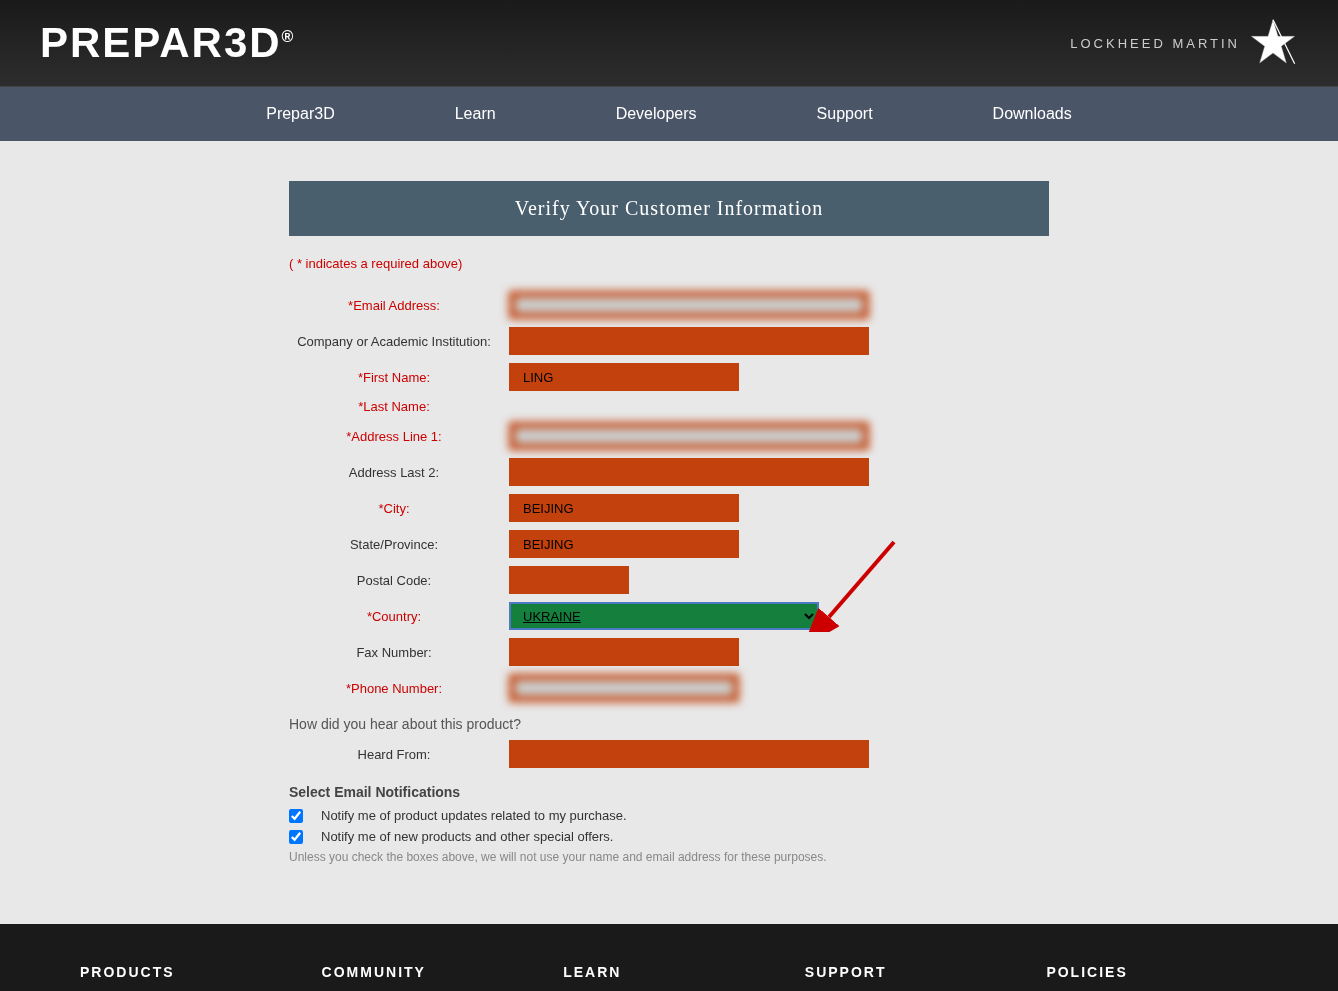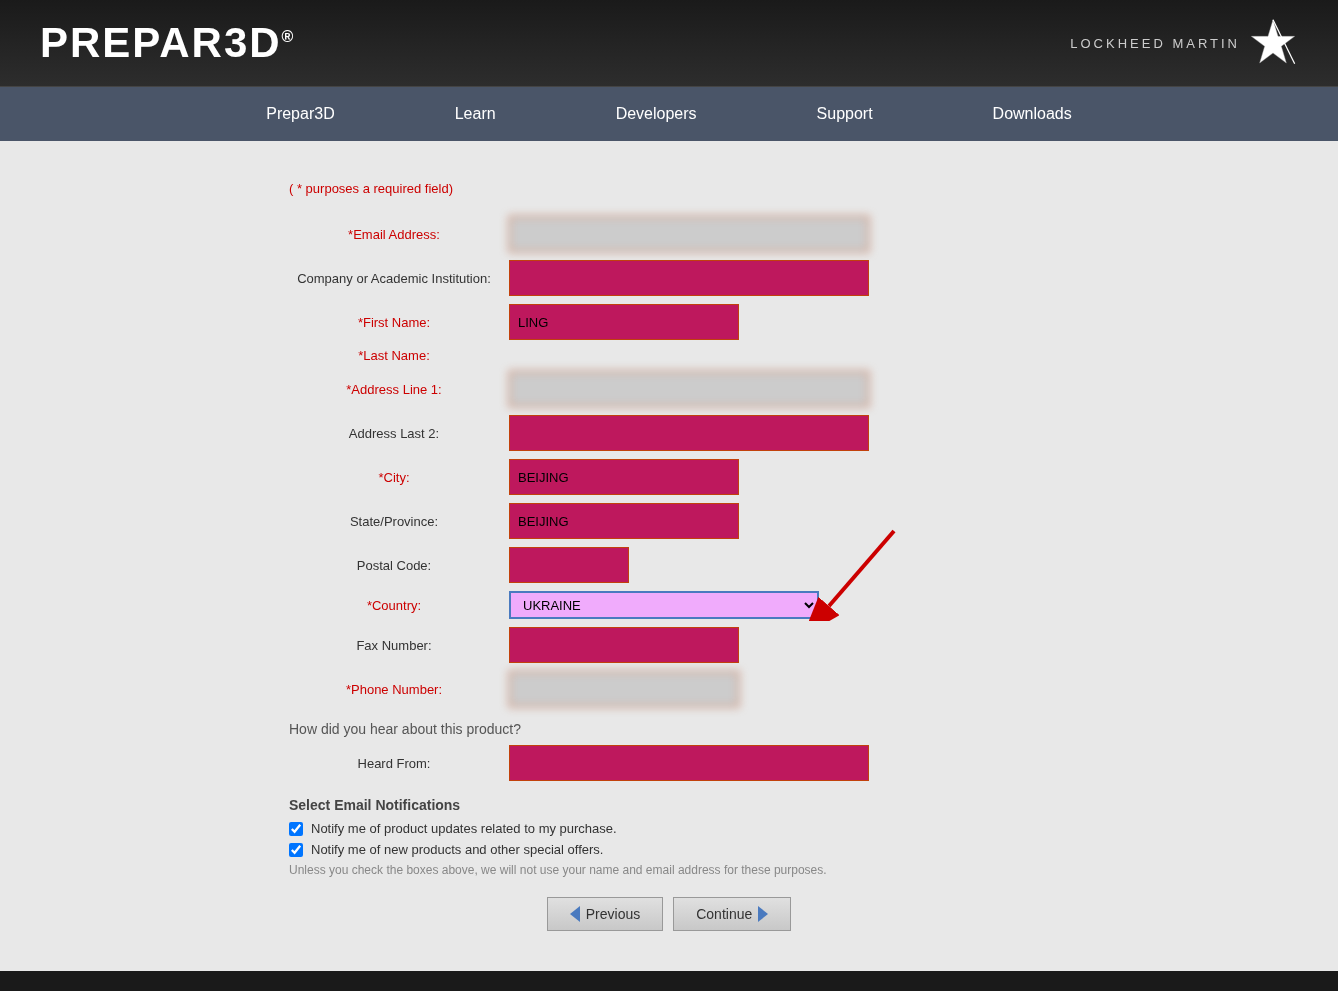--- a/index.html
+++ b/index.html
@@ -94,50 +94,51 @@
       min-width: 220px;
       padding-right: 10px;
       font-size: 13px;
       color: #333;
     }
     .form-label.required {
       color: #cc0000;
     }
 
     .form-input {
-      border: 1px solid #c2410c;
-      background: #be185d;
-      padding: 17px 8px;
+      border: 6px solid #c2410c;
+      background: #c2410c;
+      padding: 8px 8px;
       font-size: 13px;
       height: 26px;
     }
     .form-input.wide { width: 360px; }
     .form-input.medium { width: 230px; }
     .form-input.small { width: 120px; }
 
     .form-select {
       border: 1px solid #4a7abf;
-      background: #f0abfc;
+      background: #15803d;
       padding: 4px 8px;
       font-size: 13px;
       height: 28px;
       width: 310px;
       border-width: 2px;
+      text-decoration: underline;
     }
 
     .section-heading {
       font-size: 14px;
       color: #555;
       margin: 14px 0 8px 0;
     }
 
     .checkbox-row {
       display: flex;
       align-items: center;
-      gap: 8px;
+      gap: 18px;
       margin-bottom: 6px;
       font-size: 13px;
       color: #333;
     }
     .checkbox-row input[type="checkbox"] {
       width: 14px;
       height: 14px;
     }
 
     .privacy-note {
@@ -254,22 +255,23 @@
   <a class="nav-item">Prepar3D</a>
   <a class="nav-item">Learn</a>
   <a class="nav-item">Developers</a>
   <a class="nav-item">Support</a>
   <a class="nav-item">Downloads</a>
 </nav>
 
 <div class="main-content">
   <div class="form-section">
 
-
-    <div class="required-note">( * purposes a required field)</div>
+    <div class="form-title">Verify Your Customer Information</div>
+
+    <div class="required-note">( * indicates a required above)</div>
 
     <div class="form-row">
       <label class="form-label required">*Email Address:</label>
       <input type="text" class="form-input wide blurred" value="hidden@example.com" style="">
     </div>
 
     <div class="form-row">
       <label class="form-label">Company or Academic Institution:</label>
       <input type="text" class="form-input wide" style="">
     </div>
@@ -352,30 +354,20 @@
         <input type="checkbox" checked="" style="">
         <span>Notify me of product updates related to my purchase.</span>
       </div>
       <div class="checkbox-row">
         <input type="checkbox" checked="" style="">
         <span>Notify me of new products and other special offers.</span>
       </div>
       <p class="privacy-note">Unless you check the boxes above, we will not use your name and email address for these purposes.</p>
     </div>
 
-    <div class="button-row">
-      <button class="btn">
-        <span class="btn-arrow-left"></span>
-        <span>Previous</span>
-      </button>
-      <button class="btn">
-        <span>Continue</span>
-        <span class="btn-arrow-right"></span>
-      </button>
-    </div>
 
   </div>
 </div>
 
 <footer class="footer">
   <div class="footer-grid">
 
     <div class="footer-col">
       <div class="footer-col-title">PRODUCTS</div>
 

